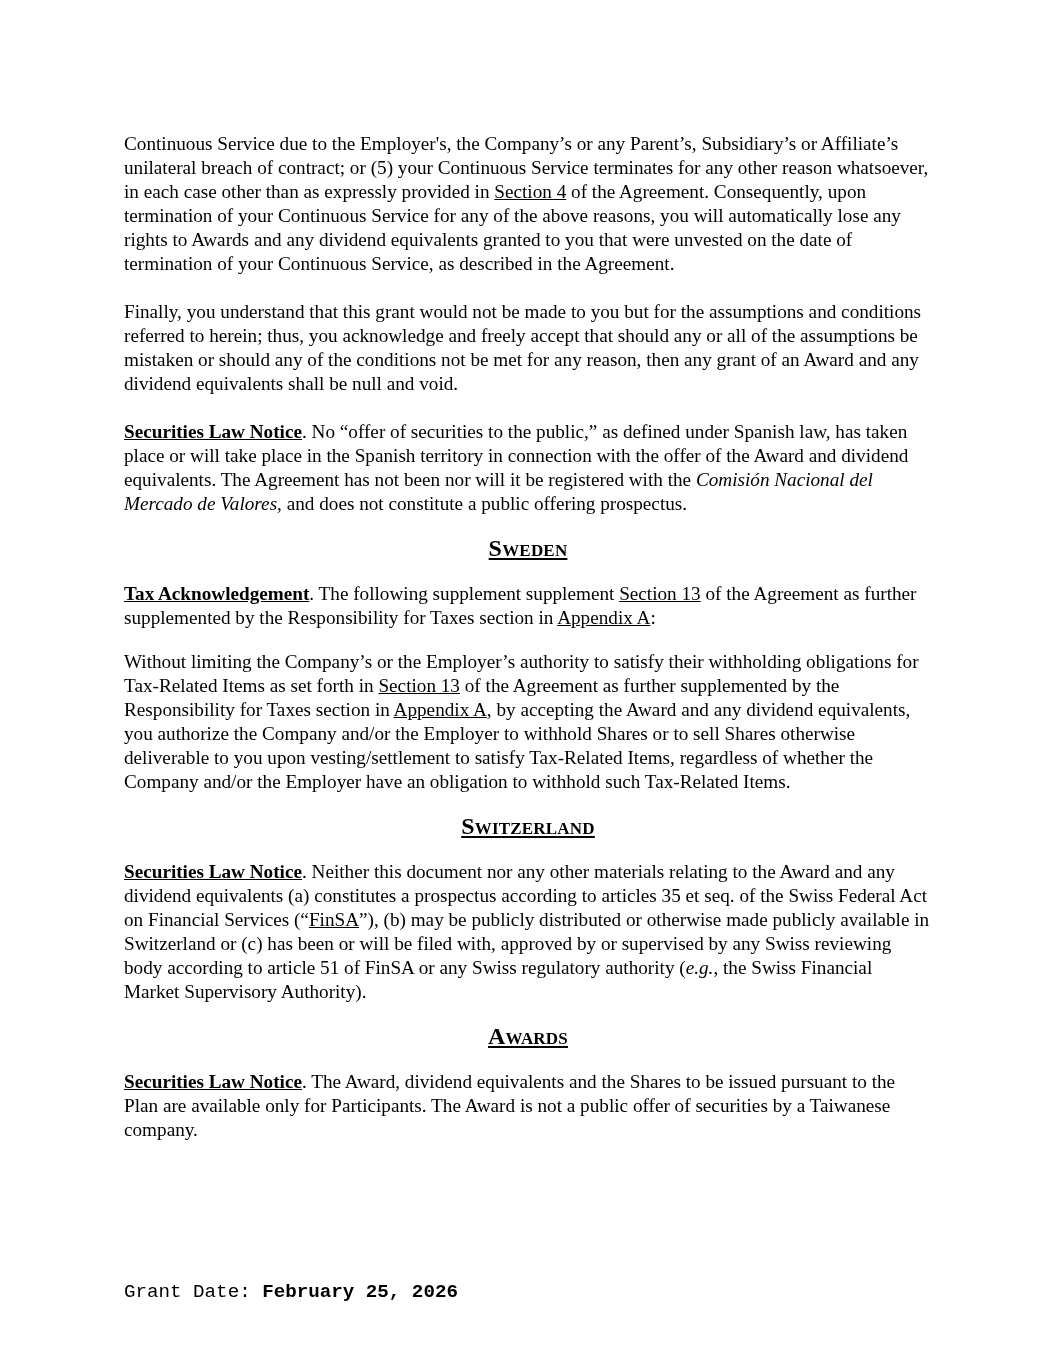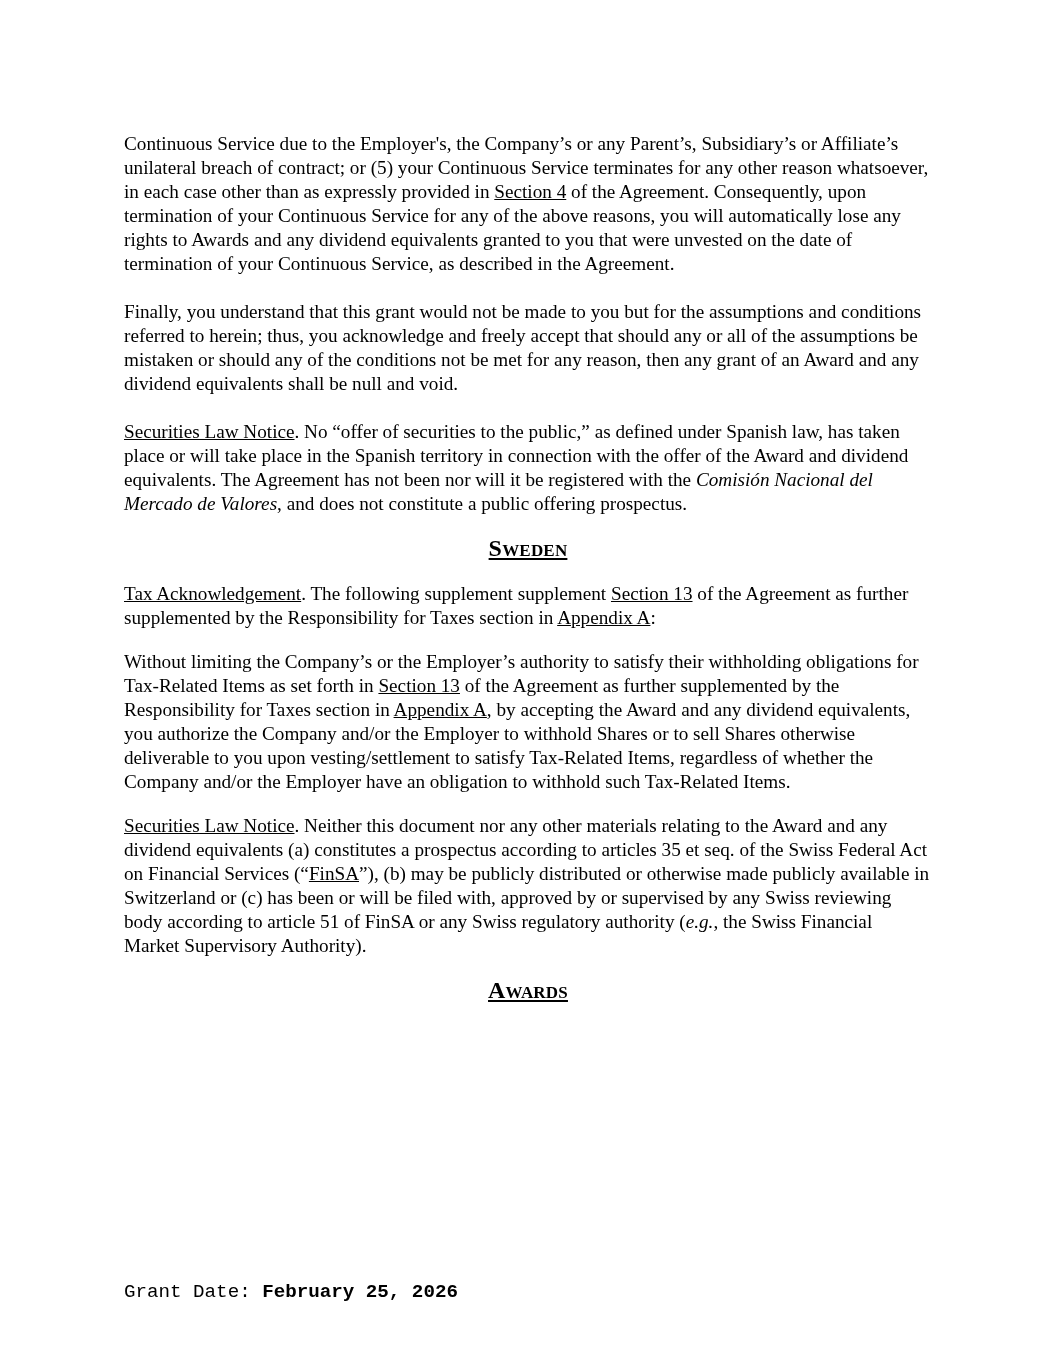--- a/index.html
+++ b/index.html
@@ -35,40 +35,42 @@
     }
     .heading span {
       font-weight: bold;
       text-decoration: underline;
       font-variant: small-caps;
       font-size: 24px;
       letter-spacing: 0.2px;
     }
     .u { text-decoration: underline; }
     .i { font-style: italic; }
-    .bu { font-weight: normal; text-decoration: underline; }
+    .bu { font-weight: bold; text-decoration: underline; }
     .footer {
       position: absolute;
       left: 124px;
       top: 1280px;
       font-size: 19.2px;
       line-height: 24px;
       font-family: Liberation Mono, monospace;
     }
     .footer .value { font-weight: bold; }
   </style>
 </head>
 <body>
 
 <div class="page" id="doc">
     <p class="para"><span>Continuous Service due to the Employer's, the Company’s or any Parent’s, Subsidiary’s or Affiliate’s unilateral breach of contract; or (5) your Continuous Service terminates for any other reason whatsoever, in each case other than as expressly provided in </span><span class="u">Section 4</span><span> of the Agreement. Consequently, upon termination of your Continuous Service for any of the above reasons, you will automatically lose any rights to Awards and any dividend equivalents granted to you that were unvested on the date of termination of your Continuous Service, as described in the Agreement.</span></p>
     <p class="para"><span>Finally, you understand that this grant would not be made to you but for the assumptions and conditions referred to herein; thus, you acknowledge and freely accept that should any or all of the assumptions be mistaken or should any of the conditions not be met for any reason, then any grant of an Award and any dividend equivalents shall be null and void.</span></p>
     <p class="para tight"><span class="bu">Securities Law Notice</span><span>.  No “offer of securities to the public,” as defined under Spanish law, has taken place or will take place in the Spanish territory in connection with the offer of the Award and dividend equivalents. The Agreement has not been nor will it be registered with the </span><span class="i">Comisión Nacional del Mercado de Valores</span><span>, and does not constitute a public offering prospectus.</span></p>
     <div class="heading"><span>Sweden</span></div>
     <p class="para tight"><span class="bu">Tax Acknowledgement</span><span>.  The following supplement supplement </span><span class="u">Section 13</span><span> of the Agreement as further supplemented by the Responsibility for Taxes section in </span><span class="u">Appendix A</span><span>:</span></p>
     <p class="para tight"><span>Without limiting the Company’s or the Employer’s authority to satisfy their withholding obligations for Tax-Related Items as set forth in </span><span class="u">Section 13</span><span> of the Agreement as further supplemented by the Responsibility for Taxes section in </span><span class="u">Appendix A</span><span>, by accepting the Award and any dividend equivalents, you authorize the Company and/or the Employer to withhold Shares or to sell Shares otherwise deliverable to you upon vesting/settlement to satisfy Tax-Related Items, regardless of whether the Company and/or the Employer have an obligation to withhold such Tax-Related Items.</span></p>
+    <div class="heading"><span>Switzerland</span></div>
     <p class="para tight"><span class="bu">Securities Law Notice</span><span>.  Neither this document nor any other materials relating to the Award and any dividend equivalents (a) constitutes a prospectus according to articles 35 et seq. of the Swiss Federal Act on Financial Services (“</span><span class="u">FinSA</span><span>”), (b) may be publicly distributed or otherwise made publicly available in Switzerland or (c) has been or will be filed with, approved by or supervised by any Swiss reviewing body according to article 51 of FinSA or any Swiss regulatory authority (</span><span class="i">e.g.</span><span>, the Swiss Financial Market Supervisory Authority).</span></p>
     <div class="heading"><span>Awards</span></div>
+    <p class="para"><span class="bu">Securities Law Notice</span><span>.  The Award, dividend equivalents and the Shares to be issued pursuant to the Plan are available only for Participants.  The Award is not a public offer of securities by a Taiwanese company.</span></p>
   </div>
 
 <div class="footer">
   <span>Grant Date: </span><span class="value">February 25, 2026</span>
 </div>
 
 </body></html>

